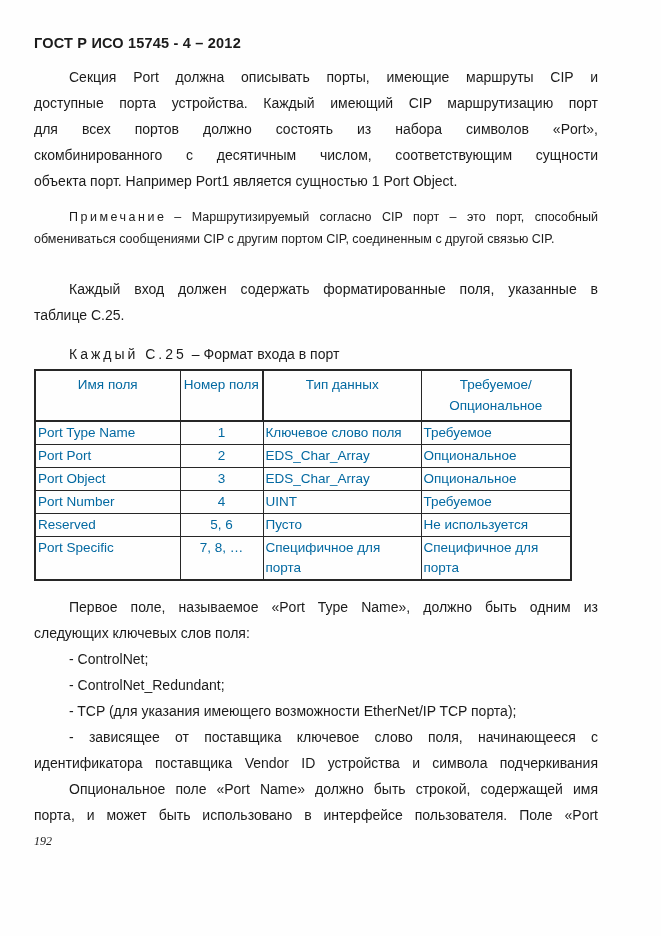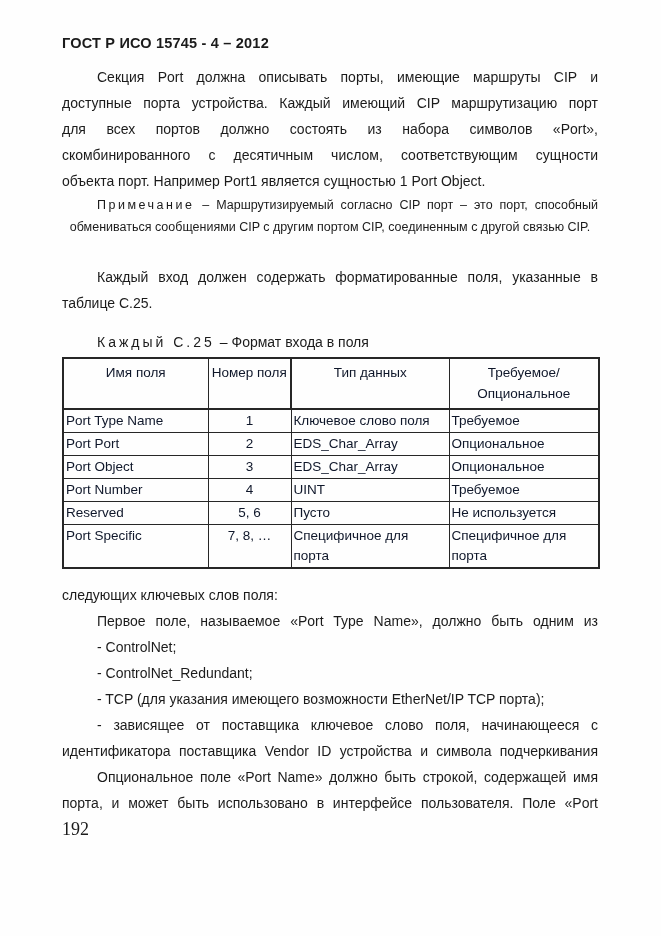--- a/index.html
+++ b/index.html
@@ -4,56 +4,56 @@
 <style>
   html, body { margin: 0; padding: 0; }
   body {
     width: 661px; height: 936px;
     background: #ffffff;
     overflow: hidden;
   }
   .page {
     box-sizing: border-box;
     width: 661px; height: 936px;
-    padding: 34px 63px 0 62px;
+    padding: 34px 63px 0 34px;
     background: #fefefe;
     font-family: "Liberation Sans", sans-serif;
     color: #1b1b1b;
     position: relative;
   }
   .doc-header {
     font-size: 14.5px;
     font-weight: bold;
     line-height: 18px;
     letter-spacing: 0.2px;
   }
   .para { font-size: 14px; }
   .line { line-height: 26px; text-align: left; }
   .line.just { text-align: justify; text-align-last: justify; }
   .line.indent { padding-left: 35px; }
   .p1 { margin-top: 12px; }
-  .note { font-size: 12.5px; }
-  .note .line { line-height: 22px; text-align: center; }
+  .note { margin-top: 12px; font-size: 12.5px; }
+  .note .line { line-height: 22px; }
   .note-label { letter-spacing: 2.5px; margin-right: 8px; white-space: nowrap; }
   .p2 { margin-top: 26px; }
   .caption {
     margin-top: 16px;
     padding-left: 35px;
     font-size: 14px;
     line-height: 20px;
   }
   .caption-label { letter-spacing: 3px; }
   .caption-text { margin-left: 5px; }
   .data-table {
     margin-top: 5px;
     border-collapse: collapse;
     table-layout: fixed;
     width: 536px;
     font-size: 13.5px;
-    color: #0f172a;
+    color: #0369a1;
   }
   .data-table, .data-table th, .data-table td { border: 1px solid #272727; }
   .data-table { border-width: 2px; }
   .data-table thead tr { border-bottom: 2px solid #272727; }
   .data-table thead th:nth-child(2) { border-right-width: 2px; }
   .data-table th {
     font-weight: normal;
     text-align: center;
     vertical-align: top;
     white-space: pre-line;
@@ -72,22 +72,23 @@
     overflow: hidden;
   }
   .data-table td:nth-child(2) { text-align: center; }
   .p3 { margin-top: 13px; }
   .list .line { padding-left: 35px; }
   .vendor {}
   .p4 {}
   .page-number {
     margin-top: 4px;
     font-family: "Liberation Serif", serif;
-    font-size: 18px;
+    font-size: 12px;
     line-height: 18px;
+    font-style: italic;
   }
 </style>
 </head>
 <body>
 
 <div class="page">
 
   <div class="doc-header">ГОСТ Р ИСО 15745 - 4 – 2012</div>
 
   <div class="para p1">
@@ -104,21 +105,21 @@
     </div>
     <div class="line">обмениваться сообщениями CIP с другим портом CIP, соединенным с другой связью CIP.</div>
   </div>
 
   <div class="para p2">
       <div class="line just indent">Каждый вход должен содержать форматированные поля, указанные в</div>
       <div class="line">таблице С.25.</div>
     </div>
 
   <div class="caption">
-    <span class="caption-label">Каждый С.25</span><span class="caption-text">– Формат входа в поля</span>
+    <span class="caption-label">Каждый С.25</span><span class="caption-text">– Формат входа в порт</span>
   </div>
 
   <table class="data-table">
     <colgroup>
       <col style="width:145px">
       <col style="width:83px">
       <col style="width:158px">
       <col style="width:150px">
     </colgroup>
     <thead>
@@ -165,22 +166,22 @@
           <td>Port Specific</td>
           <td>7, 8, …</td>
           <td>Специфичное для порта</td>
           <td>Специфичное для
 порта</td>
         </tr>
       </tbody>
   </table>
 
   <div class="para p3">
+      <div class="line just indent">Первое поле, называемое «Port Type Name», должно быть одним из</div>
       <div class="line">следующих ключевых слов поля:</div>
-      <div class="line just indent">Первое поле, называемое «Port Type Name», должно быть одним из</div>
     </div>
 
   <div class="para list">
       <div class="line">- ControlNet;</div>
       <div class="line">- ControlNet_Redundant;</div>
       <div class="line">- TCP (для указания имеющего возможности EtherNet/IP TCP порта);</div>
     </div>
 
   <div class="para vendor">
       <div class="line just indent">- зависящее от поставщика ключевое слово поля, начинающееся с</div>

